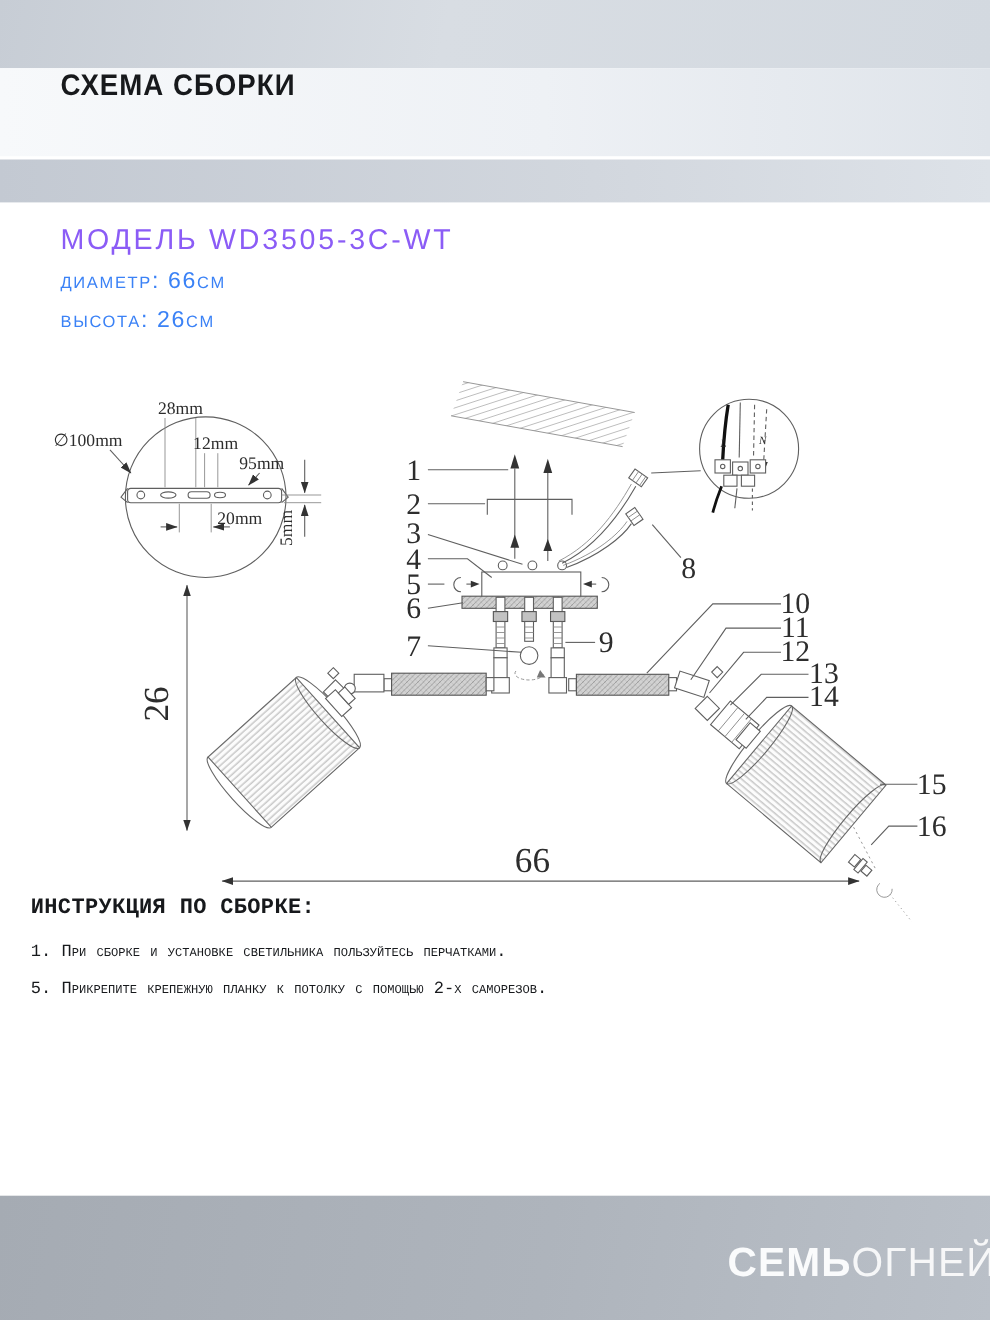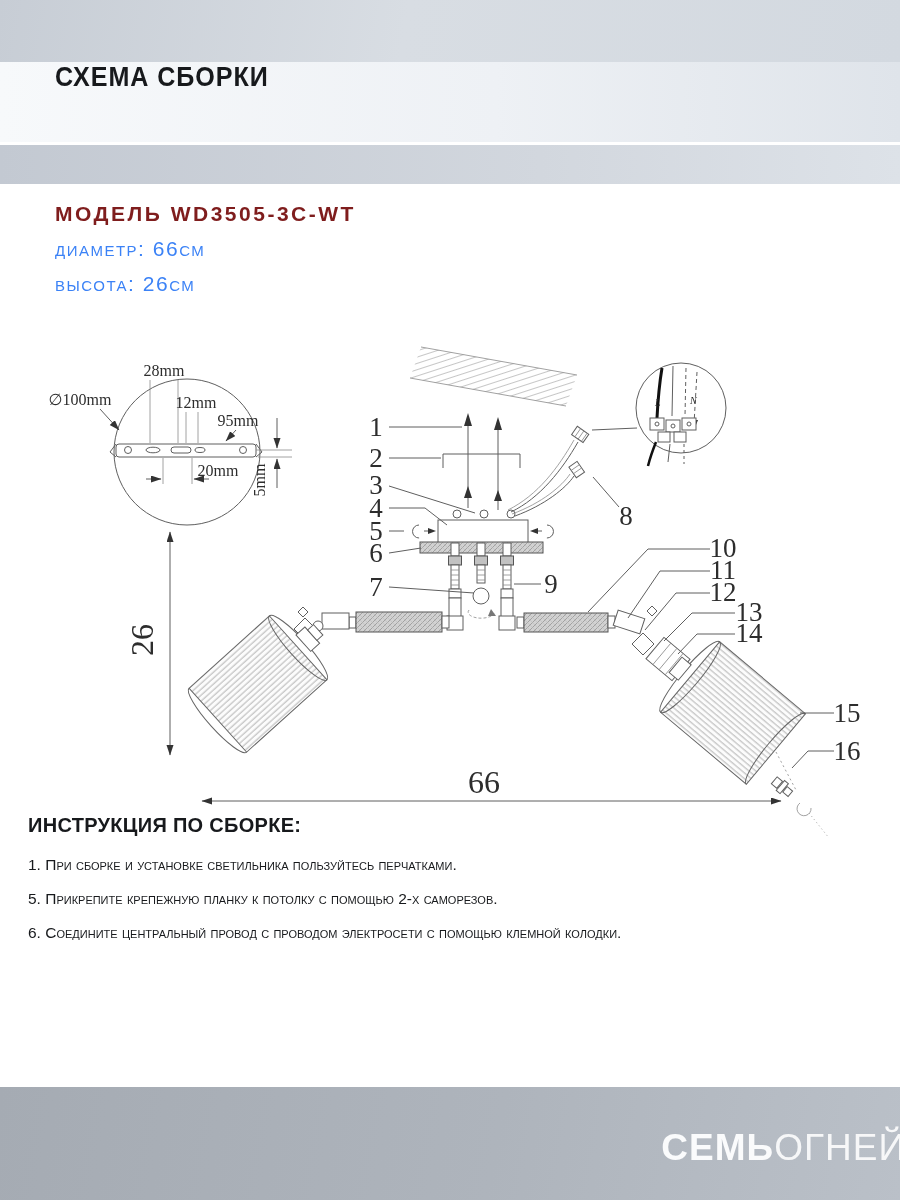--- a/index.html
+++ b/index.html
@@ -13,35 +13,35 @@
   .band2{position:absolute;left:0;top:62px;width:900px;height:80px;
     background:linear-gradient(90deg,#f7f9fb 0%,#eef1f5 55%,#dfe4ea 100%);
     display:flex;align-items:flex-start;}
   .band2 .title{
     margin-left:55px;font-size:27px;font-weight:700;color:#17191c;
     letter-spacing:1px;transform:scaleX(.93);transform-origin:left center;}
   .band3{position:absolute;left:0;top:145px;width:900px;height:39px;
     background:linear-gradient(90deg,#c3c9d2 0%,#d2d7de 60%,#dde2e8 100%);}
   
   .product{position:absolute;left:55px;top:202px;color:#36393d;}
-  .product .model{font-size:21px;letter-spacing:2.5px;font-weight:700;color:#7f1d1d;}
+  .product .model{font-size:26px;letter-spacing:2.5px;font-weight:400;color:#8b5cf6;}
   .product .spec{font-size:21px;letter-spacing:1.5px;margin-top:11px;
     font-variant:small-caps;color:#3b82f6;}
   
   svg.diagram{position:absolute;left:0;top:0;}
   svg text{font-family:"Liberation Serif","DejaVu Serif",serif;fill:#2d2d2d;}
   .num{font-size:27px;}
   .dim{font-size:16px;}
   .big{font-size:32px;}
   .tb{font-size:10px;font-style:italic;}
   .ln{stroke:#5f5f5f;fill:none;stroke-width:1;}
   .lt{stroke:#8a8a8a;fill:none;stroke-width:.8;}
   .fw{fill:#ffffff;stroke:#5f5f5f;stroke-width:1;}
   
-  .instructions{position:absolute;left:28px;top:814px;width:852px;color:#17191c;}
+  .instructions{position:absolute;left:28px;top:814px;width:852px;color:#17191c;font-family:Liberation Mono, monospace;}
   .instructions h2{margin:0;font-size:20px;font-weight:700;letter-spacing:.3px;}
   .instructions ol{list-style:none;margin:16px 0 0 0;padding:0;}
   .instructions li{
     font-size:15.5px;font-variant:small-caps;line-height:1.6;
     margin-bottom:9px;padding-left:22px;text-indent:-22px;}
   .instructions li .inum{font-variant:normal;}
   
   .footer{position:absolute;left:0;top:1087px;width:900px;height:113px;
     background:linear-gradient(100deg,#a5abb3 0%,#aeb4bc 55%,#bac0c8 100%);}
   .brand{position:absolute;right:-6px;top:40px;font-size:37px;letter-spacing:1px;
@@ -328,21 +328,20 @@
     <line x1="202" y1="801" x2="781" y2="801" class="ln" marker-start="url(#ar)" marker-end="url(#ar)"></line>
     <text class="big" x="484" y="793" text-anchor="middle">66</text>
   </g>
 </svg>
 
 <div class="instructions">
   <h2>ИНСТРУКЦИЯ ПО СБОРКЕ:</h2>
   <ol>
     <li><span class="inum">1.</span> <span>При сборке и установке светильника пользуйтесь перчатками.</span></li>
     <li><span class="inum">5.</span> <span>Прикрепите крепежную планку к потолку с помощью 2-х саморезов.</span></li>
-    <li><span class="inum">6.</span> <span>Соедините центральный провод с проводом электросети с помощью клемной колодки.</span></li>
   </ol>
 </div>
 
 <div class="footer">
   <div class="brand">
     <span class="b">СЕМЬ</span><span class="l">ОГНЕЙ</span>
   </div>
 </div>
 
 </body></html>

